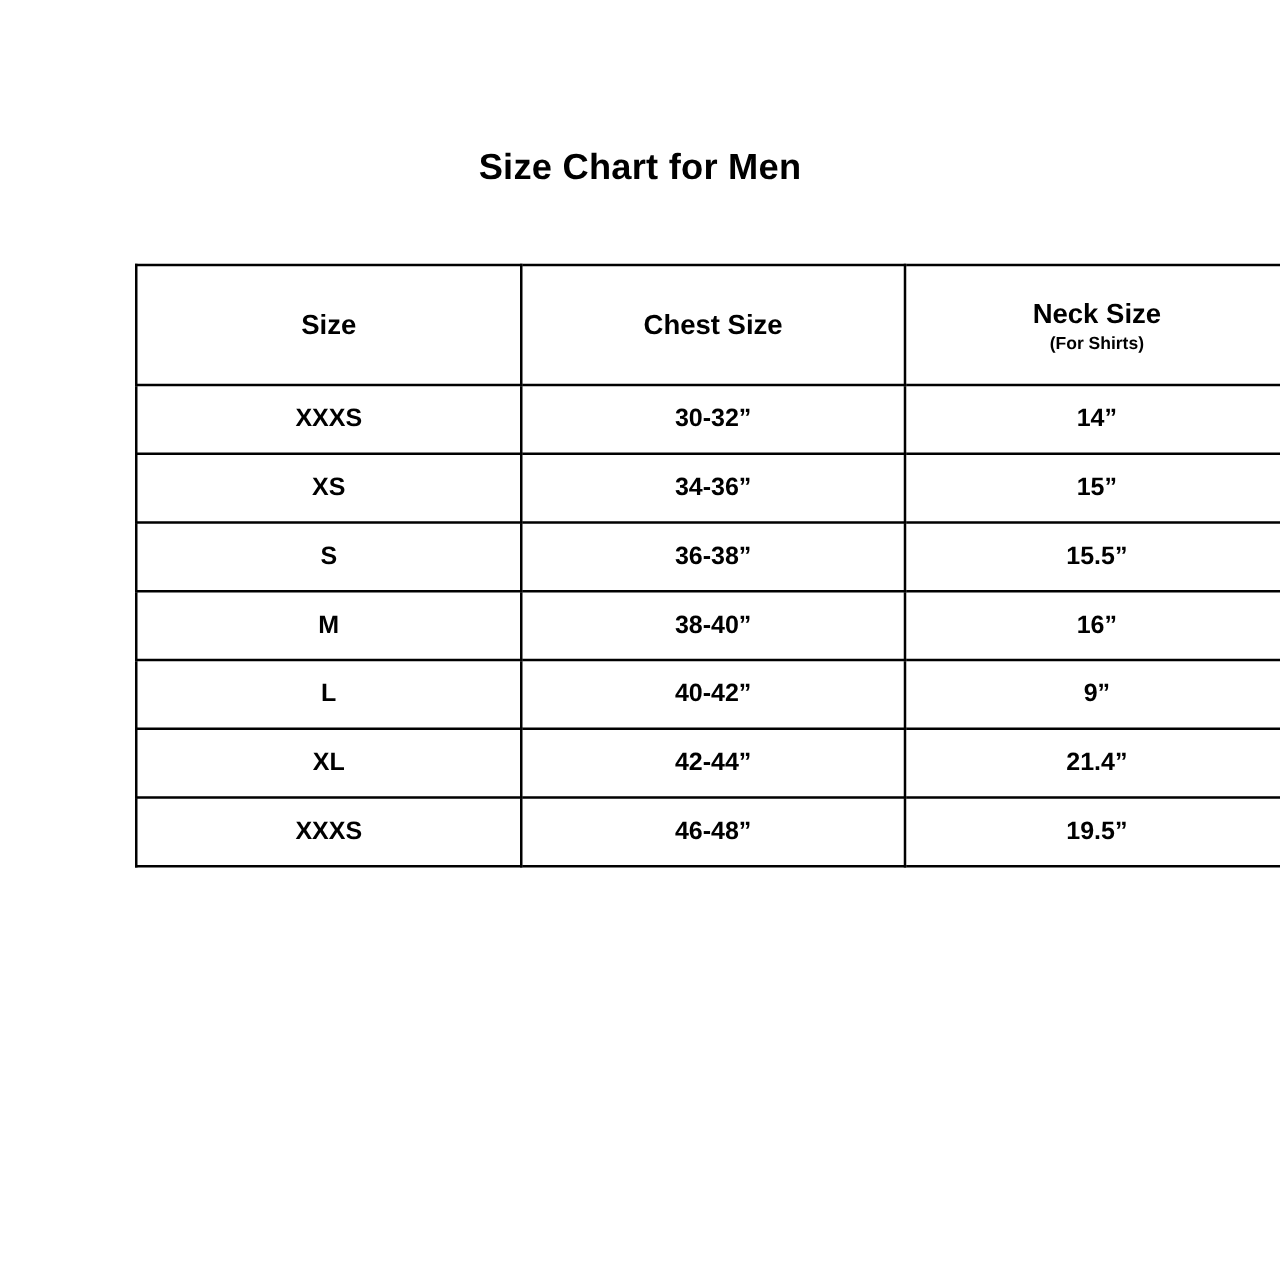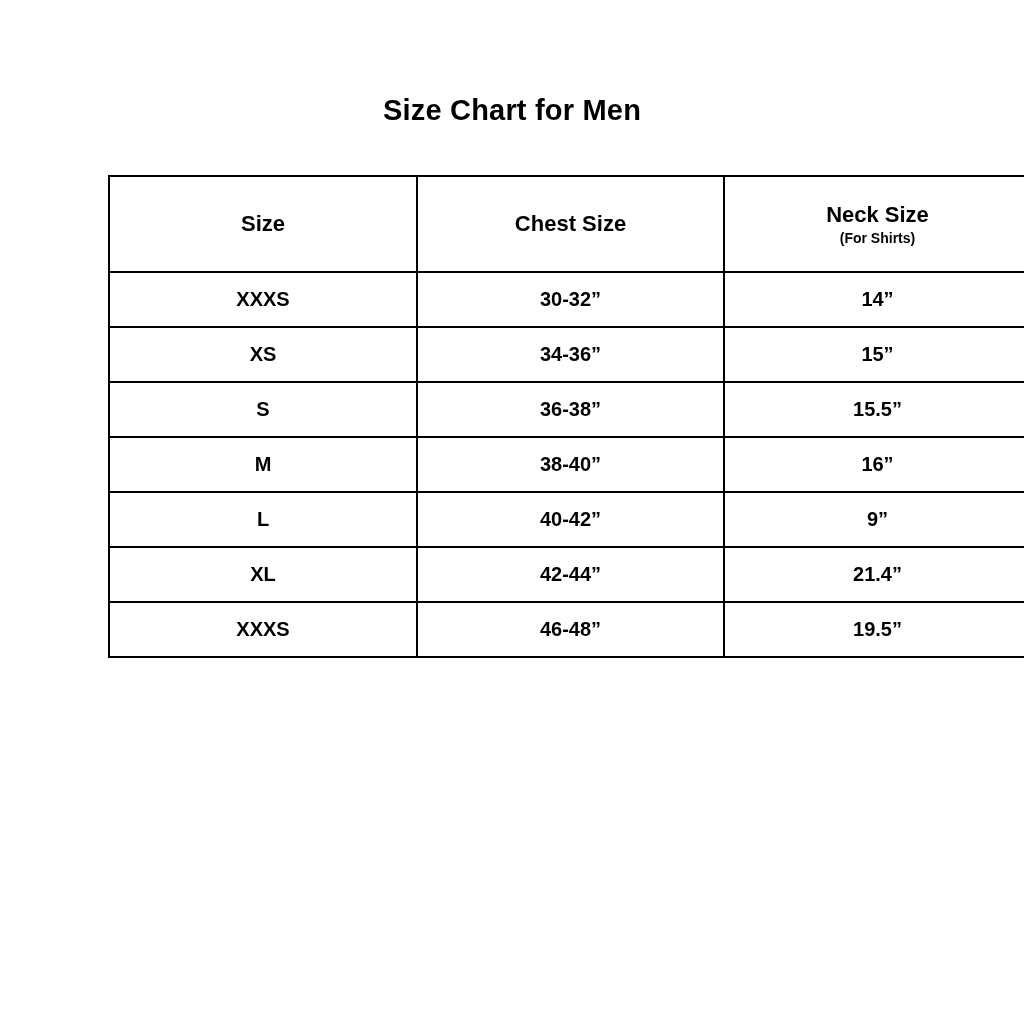--- a/index.html
+++ b/index.html
@@ -20,27 +20,27 @@
     height: 1024px;
     box-sizing: border-box;
     display: flex;
     flex-direction: column;
     align-items: center;
   }
   .chart-title {
     font-size: 29px;
     font-weight: bold;
     letter-spacing: 0.2px;
-    margin-top: 94px;
+    margin-top: 118px;
     margin-bottom: 0;
     text-align: center;
     color: #000000;
   }
   .table-wrap {
-    margin-top: 48px;
+    margin-top: 60px;
     width: 808px;
   }
   table.size-table {
     width: 922px;
     border-collapse: collapse;
     table-layout: fixed;
   }
   table.size-table td, table.size-table th {
     border: 2px solid #000000;
     text-align: center;

